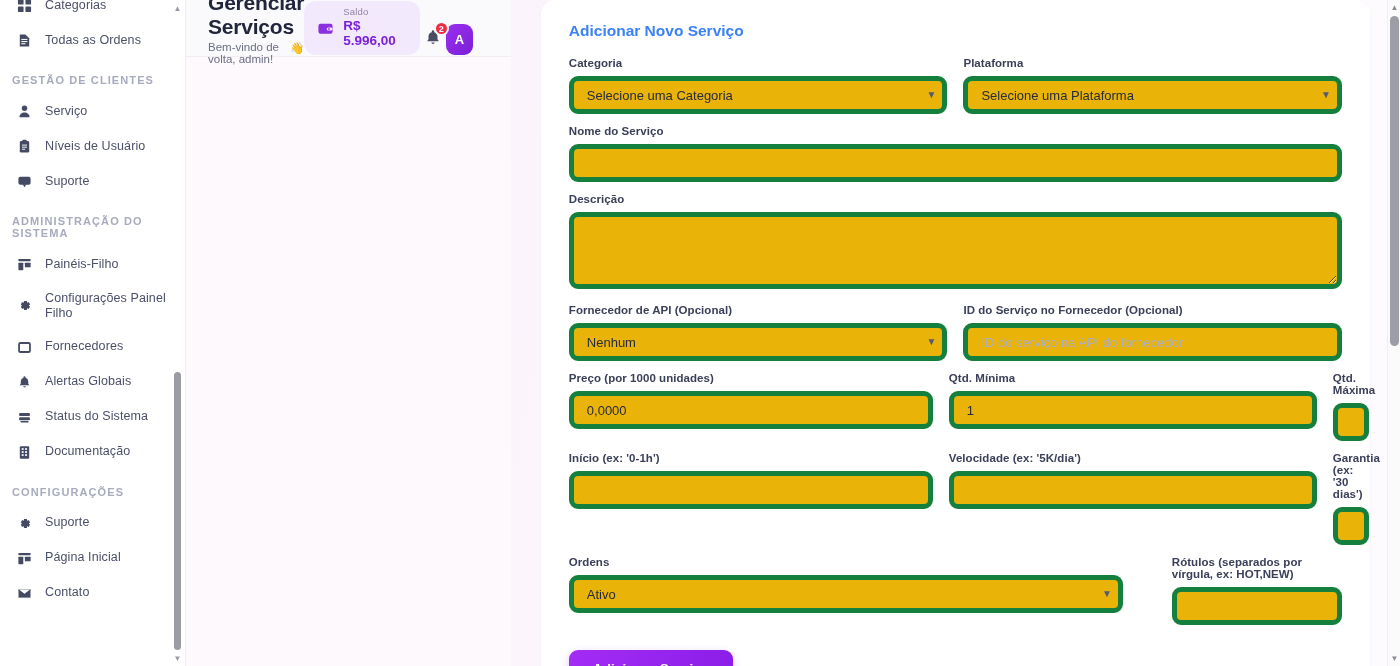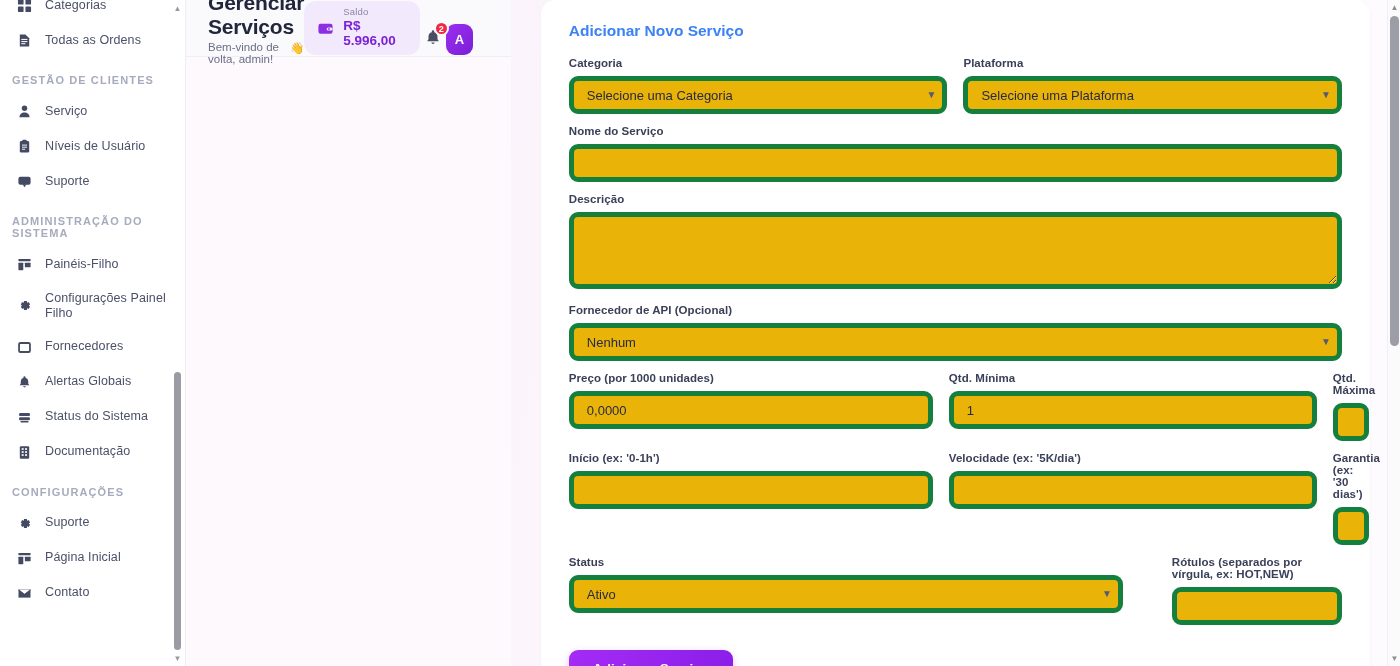--- a/index.html
+++ b/index.html
@@ -474,20 +474,24 @@
         <div class="row">
           <div class="col">
             <label class="fl">Fornecedor de API (Opcional)</label>
             <div class="sel-wrap">
               <select class="fld">
                 <option>Nenhum</option>
               </select>
               <span class="chev">▼</span>
             </div>
           </div>
+          <div class="col">
+            <label class="fl">ID do Serviço no Fornecedor (Opcional)</label>
+            <input class="fld" type="text" placeholder="ID do serviço na API do fornecedor" style="">
+          </div>
         </div>
 
         
         <div class="row">
           <div class="col w-price">
             <label class="fl">Preço (por 1000 unidades)</label>
             <input class="fld" type="text" value="0,0000" style="">
           </div>
           <div class="col w-min">
             <label class="fl">Qtd. Mínima</label>
@@ -511,21 +515,21 @@
           </div>
           <div class="col w-max">
             <label class="fl">Garantia (ex: '30 dias')</label>
             <input class="fld" type="text" value="" style="">
           </div>
         </div>
 
         
         <div class="row">
           <div class="col w-status">
-            <label class="fl">Status</label>
+            <label class="fl">Ordens</label>
             <div class="sel-wrap">
               <select class="fld">
                 <option>Ativo</option>
               </select>
               <span class="chev">▼</span>
             </div>
           </div>
           <div class="col w-tags">
             <label class="fl">Rótulos (separados por vírgula, ex: HOT,NEW)</label>
             <input class="fld" type="text" value="" style="">

